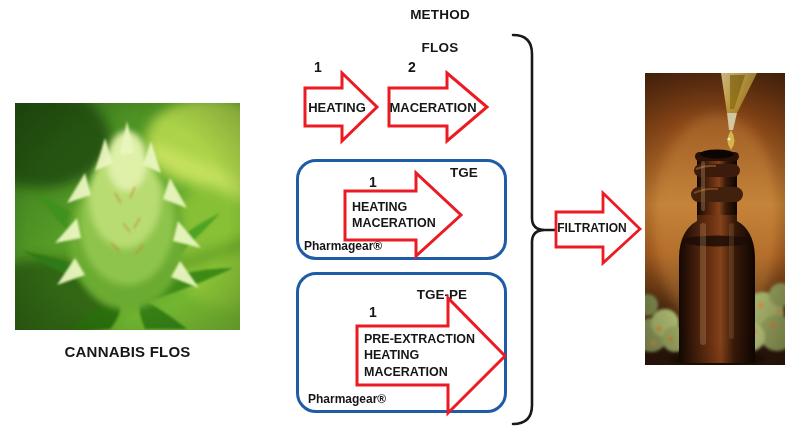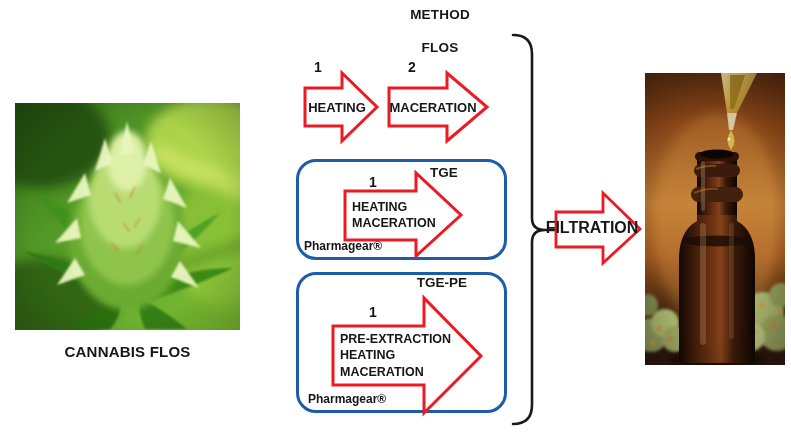--- a/index.html
+++ b/index.html
@@ -117,59 +117,59 @@
 
   <div class="abs num" style="left:400px;top:59px">2</div>
   <div class="arrow" style="left:387px;top:71px;width:102px;height:72px">
     <svg viewBox="0 0 102 72">
       <path class="arrow-path" d="M2 17 L60 17 L60 2 L100 36 L60 70 L60 55 L2 55 Z"></path>
     </svg>
     <div class="atext" style="left:2px;right:12px">MACERATION</div>
   </div>
 
   <div class="method-box" style="left:296px;top:159px;width:211px;height:101px">
-    <div class="abs box-title center" style="left:120px;top:3px;width:50px">TGE</div>
+    <div class="abs box-title center" style="left:140px;top:3px;width:50px">TGE</div>
     <div class="abs num" style="left:62px;top:12px">1</div>
     <div class="arrow" style="left:44px;top:9px;width:120px;height:87px">
       <svg viewBox="0 0 120 87">
         <path class="arrow-path" d="M2 20 L73 20 L73 2 L118 44 L73 85 L73 69 L2 69 Z"></path>
       </svg>
       <div class="atext-lines" style="left:9px;top:20px;height:49px">
         <span>HEATING</span>
         <span>MACERATION</span>
       </div>
     </div>
     <div class="abs brand" style="left:5px;bottom:4px">Pharmagear®</div>
   </div>
 
   <div class="method-box" style="left:296px;top:272px;width:211px;height:141px">
-    <div class="abs box-title center" style="left:108px;top:0;width:70px">TGE-PE</div>
+    <div class="abs box-title center" style="left:108px;top:12px;width:70px">TGE-PE</div>
     <div class="abs num" style="left:62px;top:29px">1</div>
-    <div class="arrow" style="left:32px;top:21px;width:152px;height:119px">
+    <div class="arrow" style="left:56px;top:21px;width:152px;height:119px">
       <svg viewBox="0 0 152 119">
         <path class="arrow-path" d="M2 30 L93 30 L93 2 L150 60 L93 117 L93 89 L2 89 Z"></path>
       </svg>
       <div class="atext-lines" style="left:9px;top:30px;height:59px;line-height:16.5px">
         <span>PRE-EXTRACTION</span>
         <span>HEATING</span>
         <span>MACERATION</span>
       </div>
     </div>
     <div class="abs brand" style="left:9px;bottom:4px">Pharmagear®</div>
   </div>
 
   <svg class="brace-svg" style="left:505px;top:28px" width="55" height="404" viewBox="0 0 55 404">
     <path class="brace-path" d="M8 7 Q27 7 27 26 L27 190 Q27 202 40 202 Q27 202 27 214 L27 377 Q27 396 8 396 M40 202 L51 202"></path>
   </svg>
 
   <div class="arrow" style="left:553px;top:191px;width:88px;height:74px">
     <svg viewBox="0 0 88 74">
       <path class="arrow-path" style="stroke-width:2.8" d="M3 21 L50 21 L50 2 L87 38 L50 72 L50 56 L3 56 Z"></path>
     </svg>
-    <div class="atext" style="left:2px;right:12px;font-size:16px">FILTRATION</div>
+    <div class="atext" style="left:2px;right:12px;font-size:12px">FILTRATION</div>
   </div>
 
   <figure class="photo abs" style="left:645px;top:73px;width:140px;height:292px">
     <svg viewBox="0 0 140 292" preserveAspectRatio="none">
       <defs>
         <linearGradient id="oilBg" x1="0" y1="0" x2="0" y2="1">
           <stop offset="0" stop-color="#54290f"></stop>
             <stop offset=".18" stop-color="#8a4717"></stop>
           <stop offset=".45" stop-color="#bc7a33"></stop>
             <stop offset=".62" stop-color="#a55d20"></stop>

